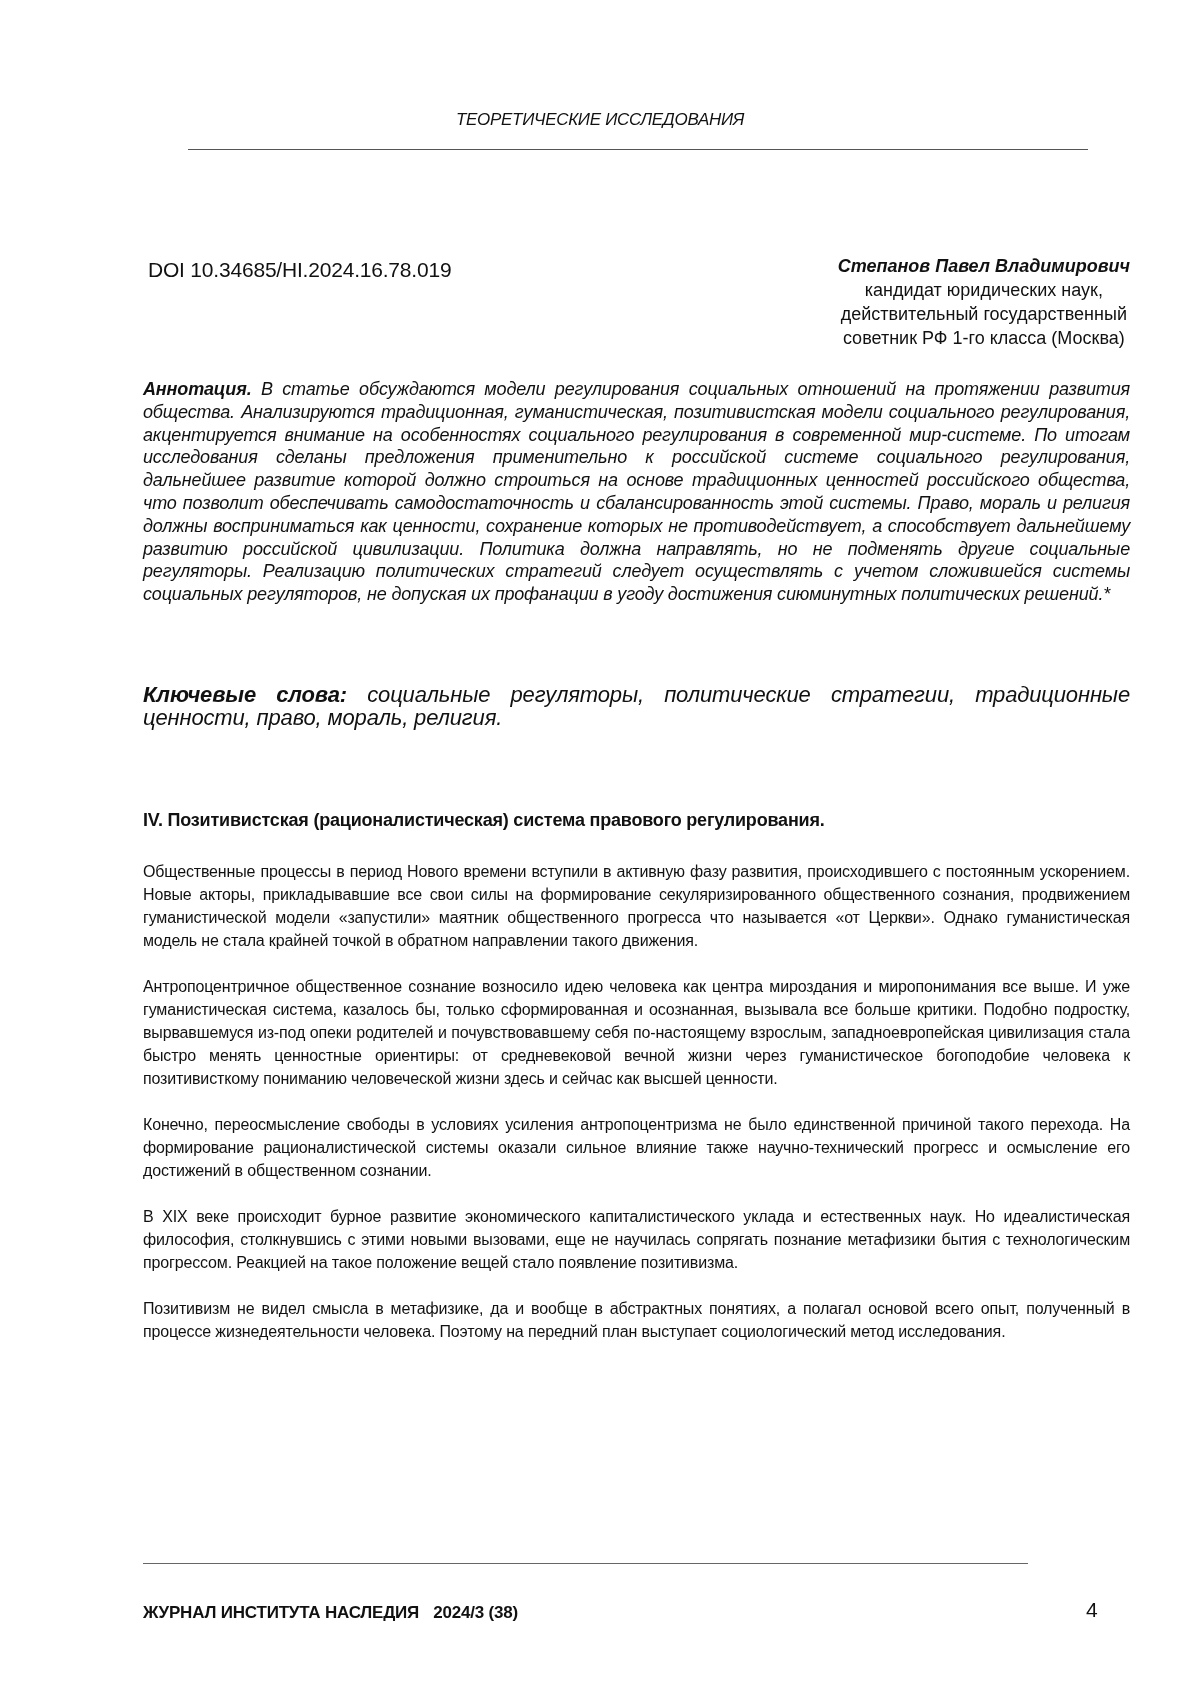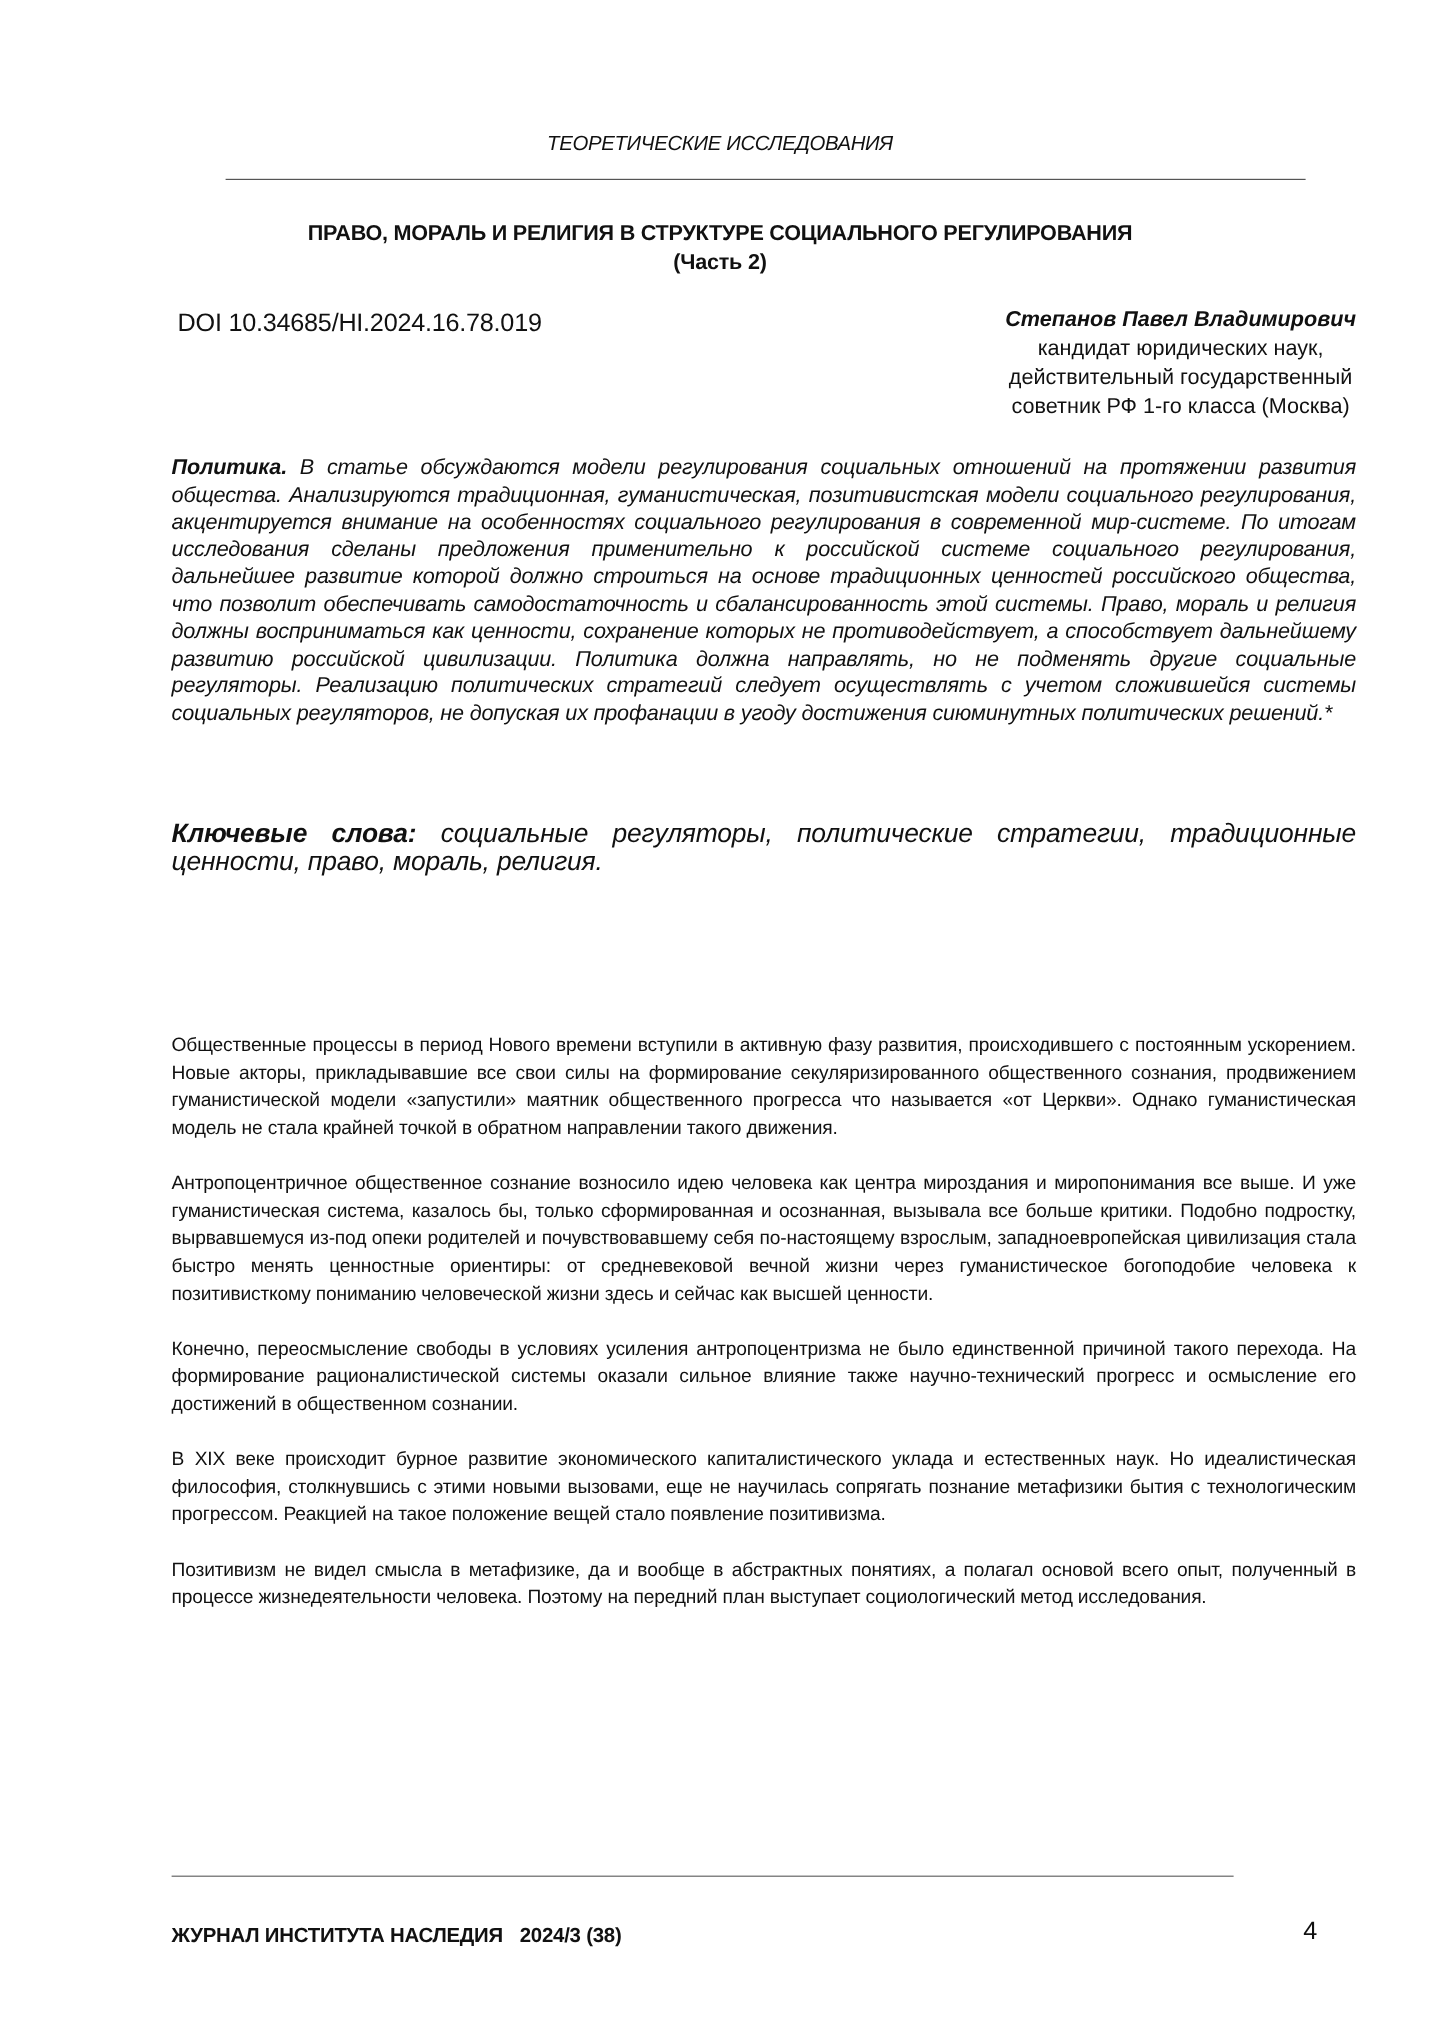--- a/index.html
+++ b/index.html
@@ -33,44 +33,41 @@
     .page-number { position: absolute; top: 1598px; left: 1086px; font-size: 21px; }
   </style>
 </head>
 <body>
 
 <div class="page">
 
   <div class="running-head">ТЕОРЕТИЧЕСКИЕ ИССЛЕДОВАНИЯ</div>
   <div class="top-rule"></div>
 
-  <div class="title-block">
-    <div>ПРАВО, МОРАЛЬ И РЕЛИГИЯ В СТРУКТУРЕ СОЦИАЛЬНОГО РЕГУЛИРОВАНИЯ</div>
-    <div>(Часть 2)</div>
-  </div>
 
   <div class="doi">DOI 10.34685/HI.2024.16.78.019</div>
 
   <div class="author-block">
     <div class="author-name">Степанов Павел Владимирович</div>
     <div>кандидат юридических наук,</div>
     <div>действительный государственный</div>
     <div>советник РФ 1-го класса (Москва)</div>
   </div>
 
   <div class="abstract">
-    <span class="label">Политика.</span>
+    <span class="label">Аннотация.</span>
     <span>В статье обсуждаются модели регулирования социальных отношений на протяжении развития общества. Анализируются традиционная, гуманистическая, позитивистская модели социального регулирования, акцентируется внимание на особенностях социального регулирования в современной мир-системе. По итогам исследования сделаны предложения применительно к российской системе социального регулирования, дальнейшее развитие которой должно строиться на основе традиционных ценностей российского общества, что позволит обеспечивать самодостаточность и сбалансированность этой системы. Право, мораль и религия должны восприниматься как ценности, сохранение которых не противодействует, а способствует дальнейшему развитию российской цивилизации. Политика должна направлять, но не подменять другие социальные регуляторы. Реализацию политических стратегий следует осуществлять с учетом сложившейся системы социальных регуляторов, не допуская их профанации в угоду достижения сиюминутных политических решений.*</span>
   </div>
 
   <div class="keywords">
     <span class="label">Ключевые слова:</span>
     <span>социальные регуляторы, политические стратегии, традиционные ценности, право, мораль, религия.</span>
   </div>
 
+  <div class="section-heading">IV. Позитивистская (рационалистическая) система правового регулирования.</div>
 
   <div class="body-text">
     <p>Общественные процессы в период Нового времени вступили в активную фазу развития, происходившего с постоянным ускорением. Новые акторы, прикладывавшие все свои силы на формирование секуляризированного общественного сознания, продвижением гуманистической модели «запустили» маятник общественного прогресса что называется «от Церкви». Однако гуманистическая модель не стала крайней точкой в обратном направлении такого движения.</p>
     <p>Антропоцентричное общественное сознание возносило идею человека как центра мироздания и миропонимания все выше. И уже гуманистическая система, казалось бы, только сформированная и осознанная, вызывала все больше критики. Подобно подростку, вырвавшемуся из-под опеки родителей и почувствовавшему себя по-настоящему взрослым, западноевропейская цивилизация стала быстро менять ценностные ориентиры: от средневековой вечной жизни через гуманистическое богоподобие человека к позитивисткому пониманию человеческой жизни здесь и сейчас как высшей ценности.</p>
     <p>Конечно, переосмысление свободы в условиях усиления антропоцентризма не было единственной причиной такого перехода. На формирование рационалистической системы оказали сильное влияние также научно-технический прогресс и осмысление его достижений в общественном сознании.</p>
     <p>В XIX веке происходит бурное развитие экономического капиталистического уклада и естественных наук. Но идеалистическая философия, столкнувшись с этими новыми вызовами, еще не научилась сопрягать познание метафизики бытия с технологическим прогрессом. Реакцией на такое положение вещей стало появление позитивизма.</p>
     <p>Позитивизм не видел смысла в метафизике, да и вообще в абстрактных понятиях, а полагал основой всего опыт, полученный в процессе жизнедеятельности человека. Поэтому на передний план выступает социологический метод исследования.</p>
   </div>
 
   <div class="bottom-rule"></div>

